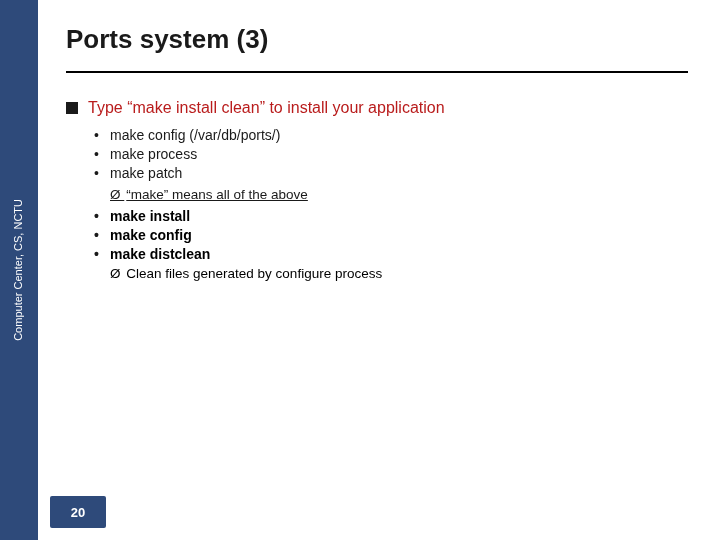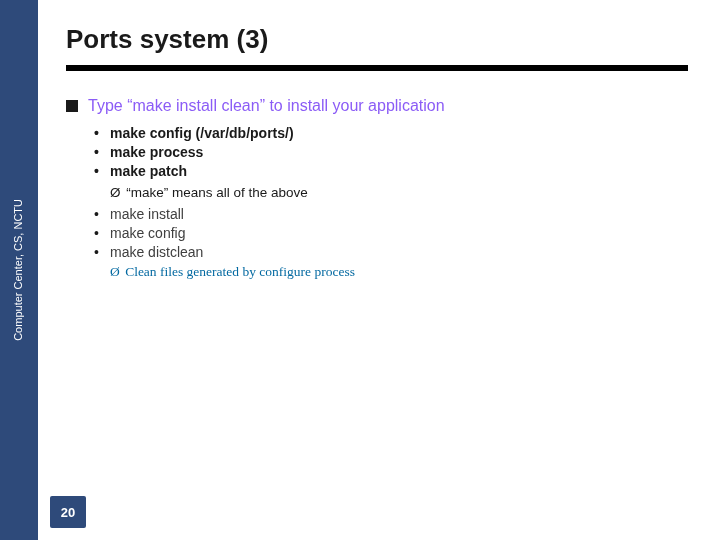--- a/index.html
+++ b/index.html
@@ -43,33 +43,33 @@
       padding: 24px 32px 20px 28px;
       display: flex;
       flex-direction: column;
     }
 
     .page-title {
       font-size: 26px;
       font-weight: bold;
       color: #1a1a1a;
       margin-bottom: 12px;
-      border-bottom: 6px solid #000000;
-      padding-bottom: 10px;
+      border-bottom: 2px solid #000000;
+      padding-bottom: 16px;
     }
 
     .section {
       margin-top: 14px;
     }
 
     .main-bullet {
       display: flex;
       align-items: flex-start;
       font-size: 16px;
-      color: #8b5cf6;
+      color: #b91c1c;
       margin-bottom: 10px;
     }
 
     .square-bullet {
       display: inline-block;
       width: 12px;
       height: 12px;
       background: #1a1a1a;
       margin-right: 10px;
       margin-top: 3px;
@@ -81,80 +81,80 @@
       margin-left: 28px;
       margin-bottom: 6px;
     }
 
     .bullet-list li {
       font-size: 14px;
       color: #1a1a1a;
       margin-bottom: 3px;
       position: relative;
       padding-left: 16px;
-      font-weight: bold;
     }
 
     .bullet-list li::before {
       content: "•";
       position: absolute;
       left: 0;
       color: #1a1a1a;
     }
 
     .sub-note {
       margin-left: 44px;
       margin-bottom: 6px;
       font-size: 13.5px;
       color: #1a1a1a;
+      text-decoration: underline;
     }
 
     .sub-note::before {
       content: "Ø ";
       margin-right: 2px;
     }
 
     .bullet-list-secondary {
       list-style: none;
       margin-left: 28px;
       margin-bottom: 4px;
     }
 
     .bullet-list-secondary li {
       font-size: 14px;
-      color: #404040;
+      color: #000000;
       margin-bottom: 3px;
       position: relative;
       padding-left: 16px;
+      font-weight: bold;
     }
 
     .bullet-list-secondary li::before {
       content: "•";
       position: absolute;
       left: 0;
       color: #1a1a1a;
     }
 
     .sub-note-secondary {
       margin-left: 44px;
       font-size: 13.5px;
-      color: #0369a1;
-      font-family: Liberation Serif, serif;
+      color: #000000;
     }
 
     .sub-note-secondary::before {
       content: "Ø ";
       margin-right: 2px;
     }
 
     .page-number {
       position: absolute;
       bottom: 12px;
       left: 50px;
-      width: 36px;
+      width: 56px;
       height: 32px;
       background: #2e4a7a;
       color: #ffffff;
       font-size: 13px;
       font-weight: bold;
       display: flex;
       align-items: center;
       justify-content: center;
       border-radius: 2px;
     }

